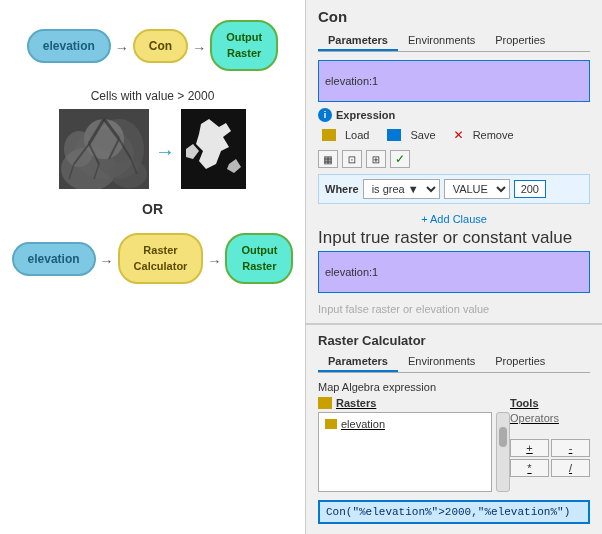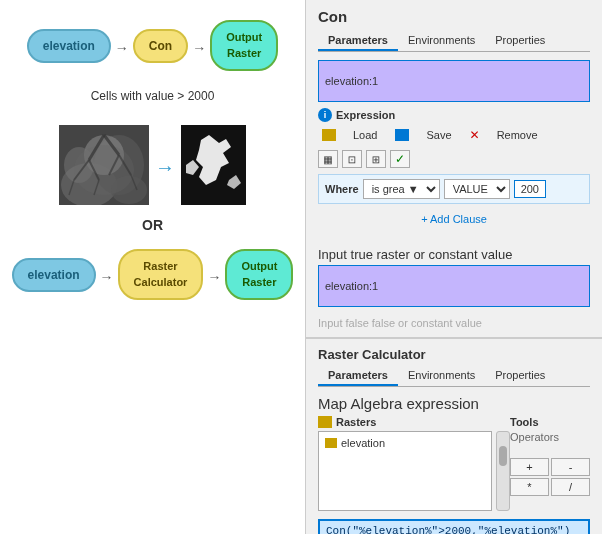--- a/index.html
+++ b/index.html
@@ -66,21 +66,21 @@
     }
     .arrow-right::after {
       content: '→';
     }
 
     
     .cells-section {
       display: flex;
       flex-direction: column;
       align-items: center;
-      gap: 22px;
+      gap: 6px;
     }
     .cells-label {
       font-size: 12px;
       color: #333;
       text-align: center;
     }
     .cells-images {
       display: flex;
       align-items: center;
       gap: 6px;
@@ -207,21 +207,21 @@
     }
     .toolbar-row {
       display: flex;
       gap: 10px;
       margin-bottom: 6px;
       align-items: center;
     }
     .toolbar-btn {
       display: flex;
       align-items: center;
-      gap: 17px;
+      gap: 9px;
       font-size: 11px;
       color: #333;
       cursor: pointer;
       padding: 2px 4px;
     }
     .toolbar-icon {
       width: 14px;
       height: 12px;
       display: inline-block;
     }
@@ -294,50 +294,50 @@
       align-items: center;
       justify-content: center;
       gap: 4px;
       font-size: 11px;
       color: #0078d4;
       cursor: pointer;
       padding: 3px;
     }
 
     .input-true-label {
-      font-size: 13px;
+      font-size: 17px;
       color: #333;
       margin-bottom: 3px;
-      margin-top: 19px;
     }
     .input-false-label {
       font-size: 11px;
       color: #aaa;
       margin-top: 4px;
     }
 
     
     .raster-section {
       background: #f0f0f0;
       padding: 8px 12px;
       flex: 1;
     }
     .raster-title {
       font-size: 13px;
       font-weight: bold;
       color: #333;
       margin-bottom: 4px;
     }
     .map-algebra-label {
-      font-size: 15px;
+      font-size: 11px;
       color: #333;
       margin-bottom: 4px;
     }
     .raster-columns {
       display: flex;
+      text-decoration: underline;
     }
     .raster-list-col {
       flex: 1;
     }
     .raster-tools-col {
       width: 80px;
     }
     .col-header {
       font-size: 11px;
       font-weight: bold;
@@ -556,21 +556,21 @@
       <select class="where-select">
         <option>VALUE</option>
       </select>
       <input class="where-value" type="text" value="2000" style="">
     </div>
 
     <div class="add-clause">+ Add Clause</div>
 
     <div class="input-true-label">Input true raster or constant value</div>
     <input class="text-input" type="text" value="elevation:1" style="">
-    <div class="input-false-label">Input false false or constant value</div>
+    <div class="input-false-label">Input false raster or elevation value</div>
   </div>
 
   <div class="raster-section">
     <div class="raster-title">Raster Calculator</div>
     <div class="tab-bar">
       <div class="tab active">Parameters</div>
       <div class="tab">Environments</div>
       <div class="tab">Properties</div>
     </div>
 

